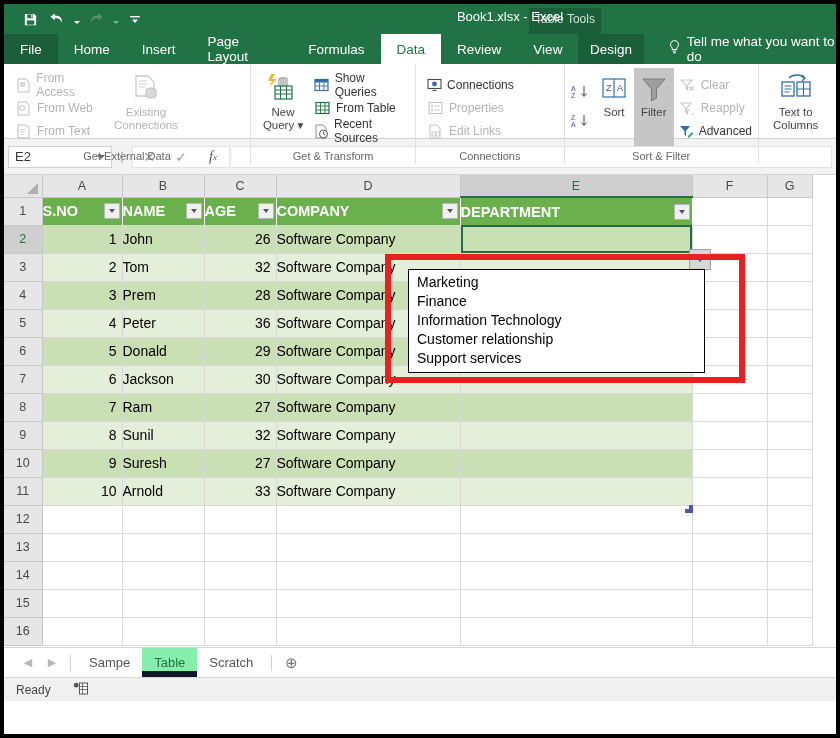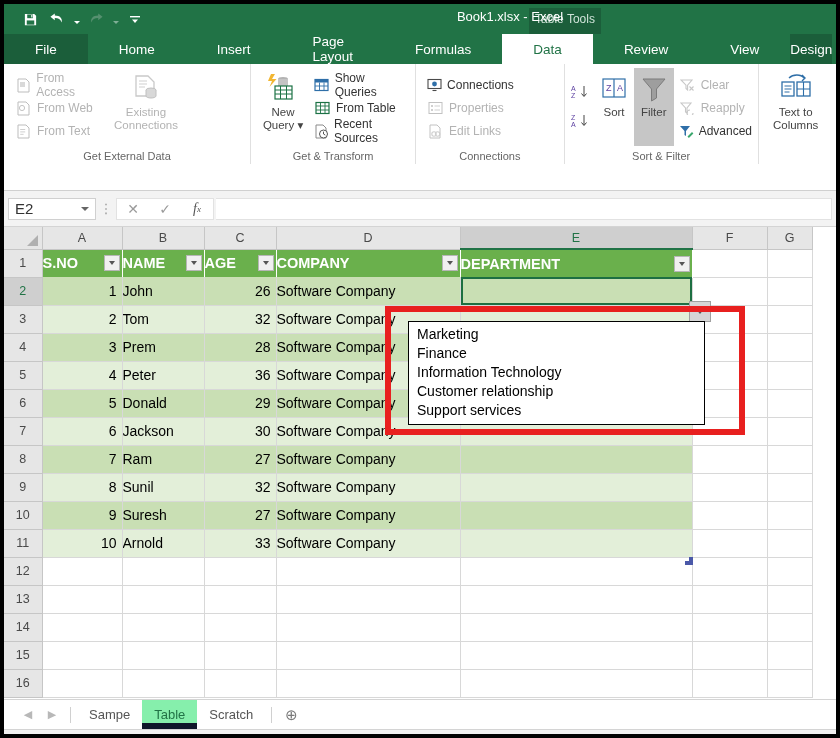--- a/index.html
+++ b/index.html
@@ -50,31 +50,31 @@
     text-align:center; color:#fff; font-size:13px;
     padding-left: 180px;
   }
 
   
   .tabbar {
     position:relative; height:30px; background:#217346;
     display:flex; align-items:stretch;
   }
   .tab {
-    padding: 0 31px; display:flex; align-items:center;
+    padding: 0 16px; display:flex; align-items:center;
     color:#fff; font-size:13.5px; height:30px;
   }
   .tab.file { background:#1b5e3a; }
   .tab.active { background:#fff; color:#217346; }
   .tab.design { background:#1b5e3a; width:72px; justify-content:center; padding:0; }
   .tellme { display:flex; align-items:center; gap:6px; color:#fff; font-size:13.5px; padding-left:24px; }
 
   
   .ribbon {
-    position:relative; height:127px;
+    position:relative; height:75px;
     background:#fff; border-bottom:1px solid #d0d0d0;
     display:flex;
   }
   .group { position:relative; height:100px; padding:4px 6px 0 6px; }
   .group + .group { border-left:1px solid #e0e0e0; }
   .grouplabel {
     position:absolute; bottom:2px; left:0; right:0;
     text-align:center; font-size:11px; color:#666;
   }
   .gcontent { display:flex; height:78px; }
@@ -89,22 +89,22 @@
   .bigbtn.active { background:#c6c6c6; }
 
   .smallcol { display:flex; flex-direction:column; justify-content:center; gap:2px; padding:2px 2px 0 2px; }
   .smallbtn { display:flex; align-items:center; gap:5px; font-size:12px; color:#333; height:21px; padding:0 3px; }
   .smallbtn.dim { color:#b3b3b3; }
   .smallbtn .ic { width:17px; height:17px; display:flex; align-items:center; justify-content:center; }
 
   
   .fbar { height:36px; background:#f3f3f3; display:flex; align-items:center; padding:0 4px; border-bottom:1px solid #d4d4d4; }
   .namebox {
-    width:88px; height:22px; background:#fff; border:1px solid #d0d0d0;
-    display:flex; align-items:center; padding:0 6px; font-size:15px; color:#333;
+    width:104px; height:22px; background:#fff; border:1px solid #d0d0d0;
+    display:flex; align-items:center; padding:0 6px; font-size:13px; color:#333;
     justify-content:space-between;
   }
   .namebox .cv { width:0;height:0;border-left:4px solid transparent;border-right:4px solid transparent;border-top:4px solid #666; }
   .fsep { width:20px; text-align:center; color:#999; font-size:13px; letter-spacing:0; }
   .fbtns { display:flex; align-items:center; gap:0; height:22px; border:1px solid #e2e2e2; background:#fff; }
   .fbtn { width:32px; height:20px; display:flex; align-items:center; justify-content:center; color:#9a9a9a; font-size:14px; }
   .fbtn.fx { color:#555; font-style:italic; font-family:"Liberation Serif", serif; font-size:14px; }
   .finput { flex:1; height:22px; background:#fff; border:1px solid #e2e2e2; border-left:none; margin-left:2px; }
 
   

